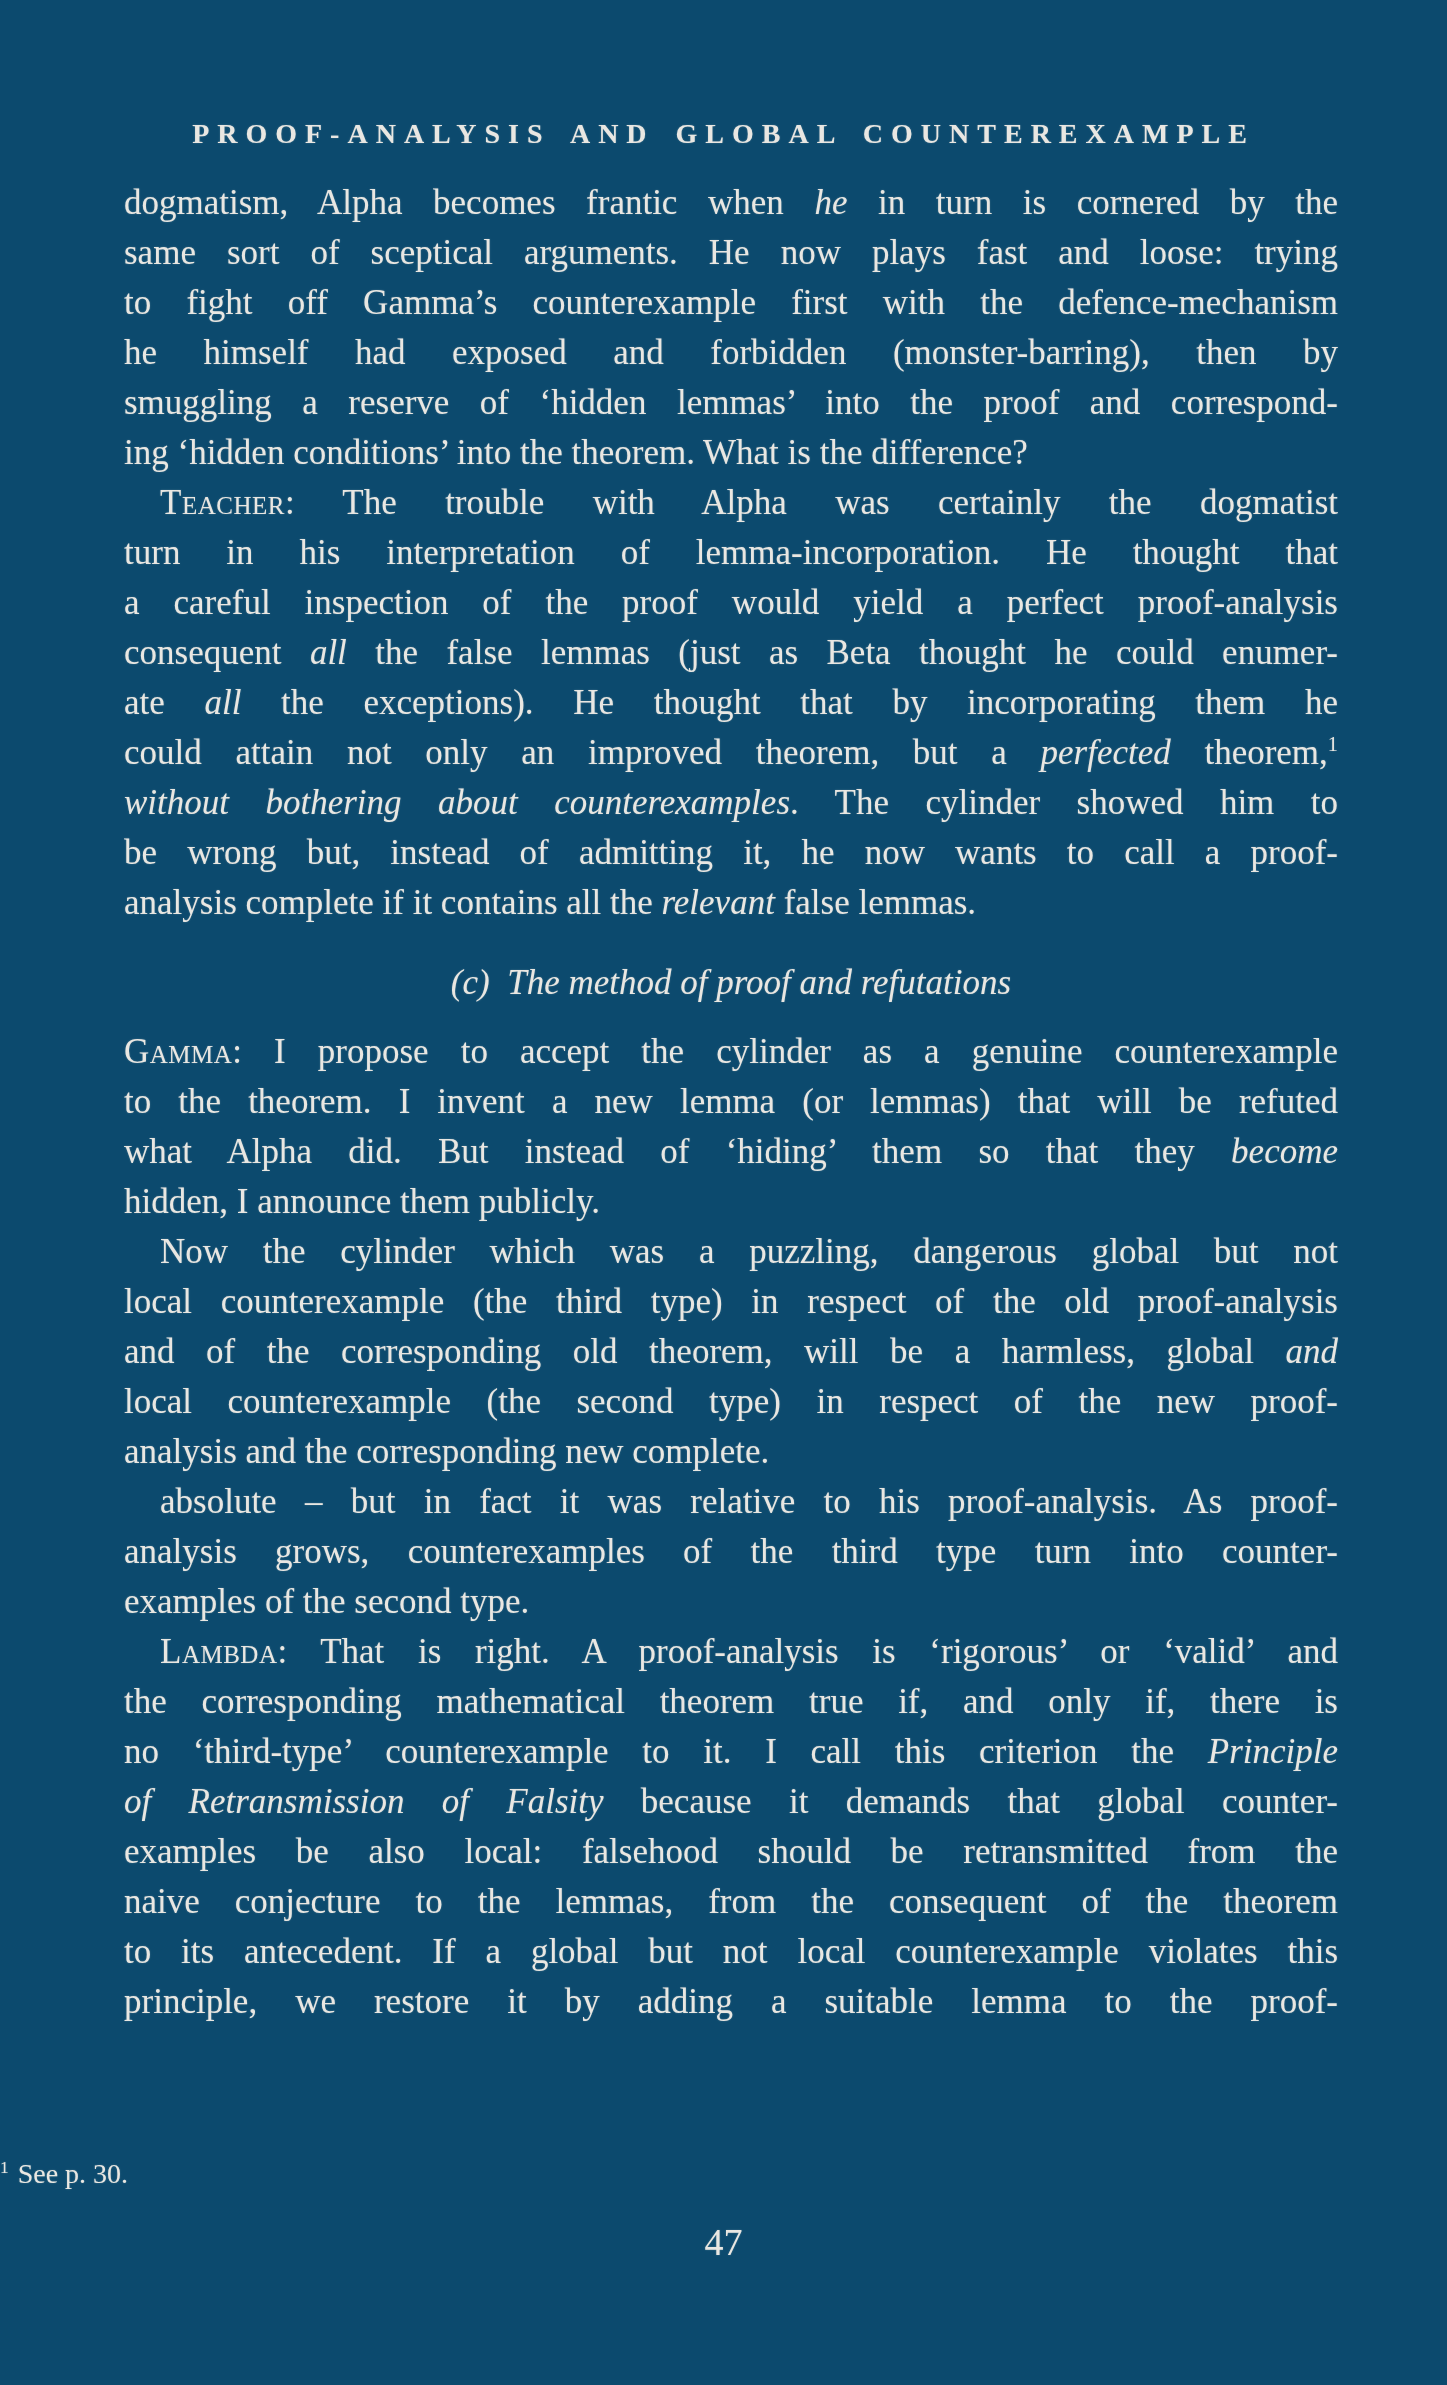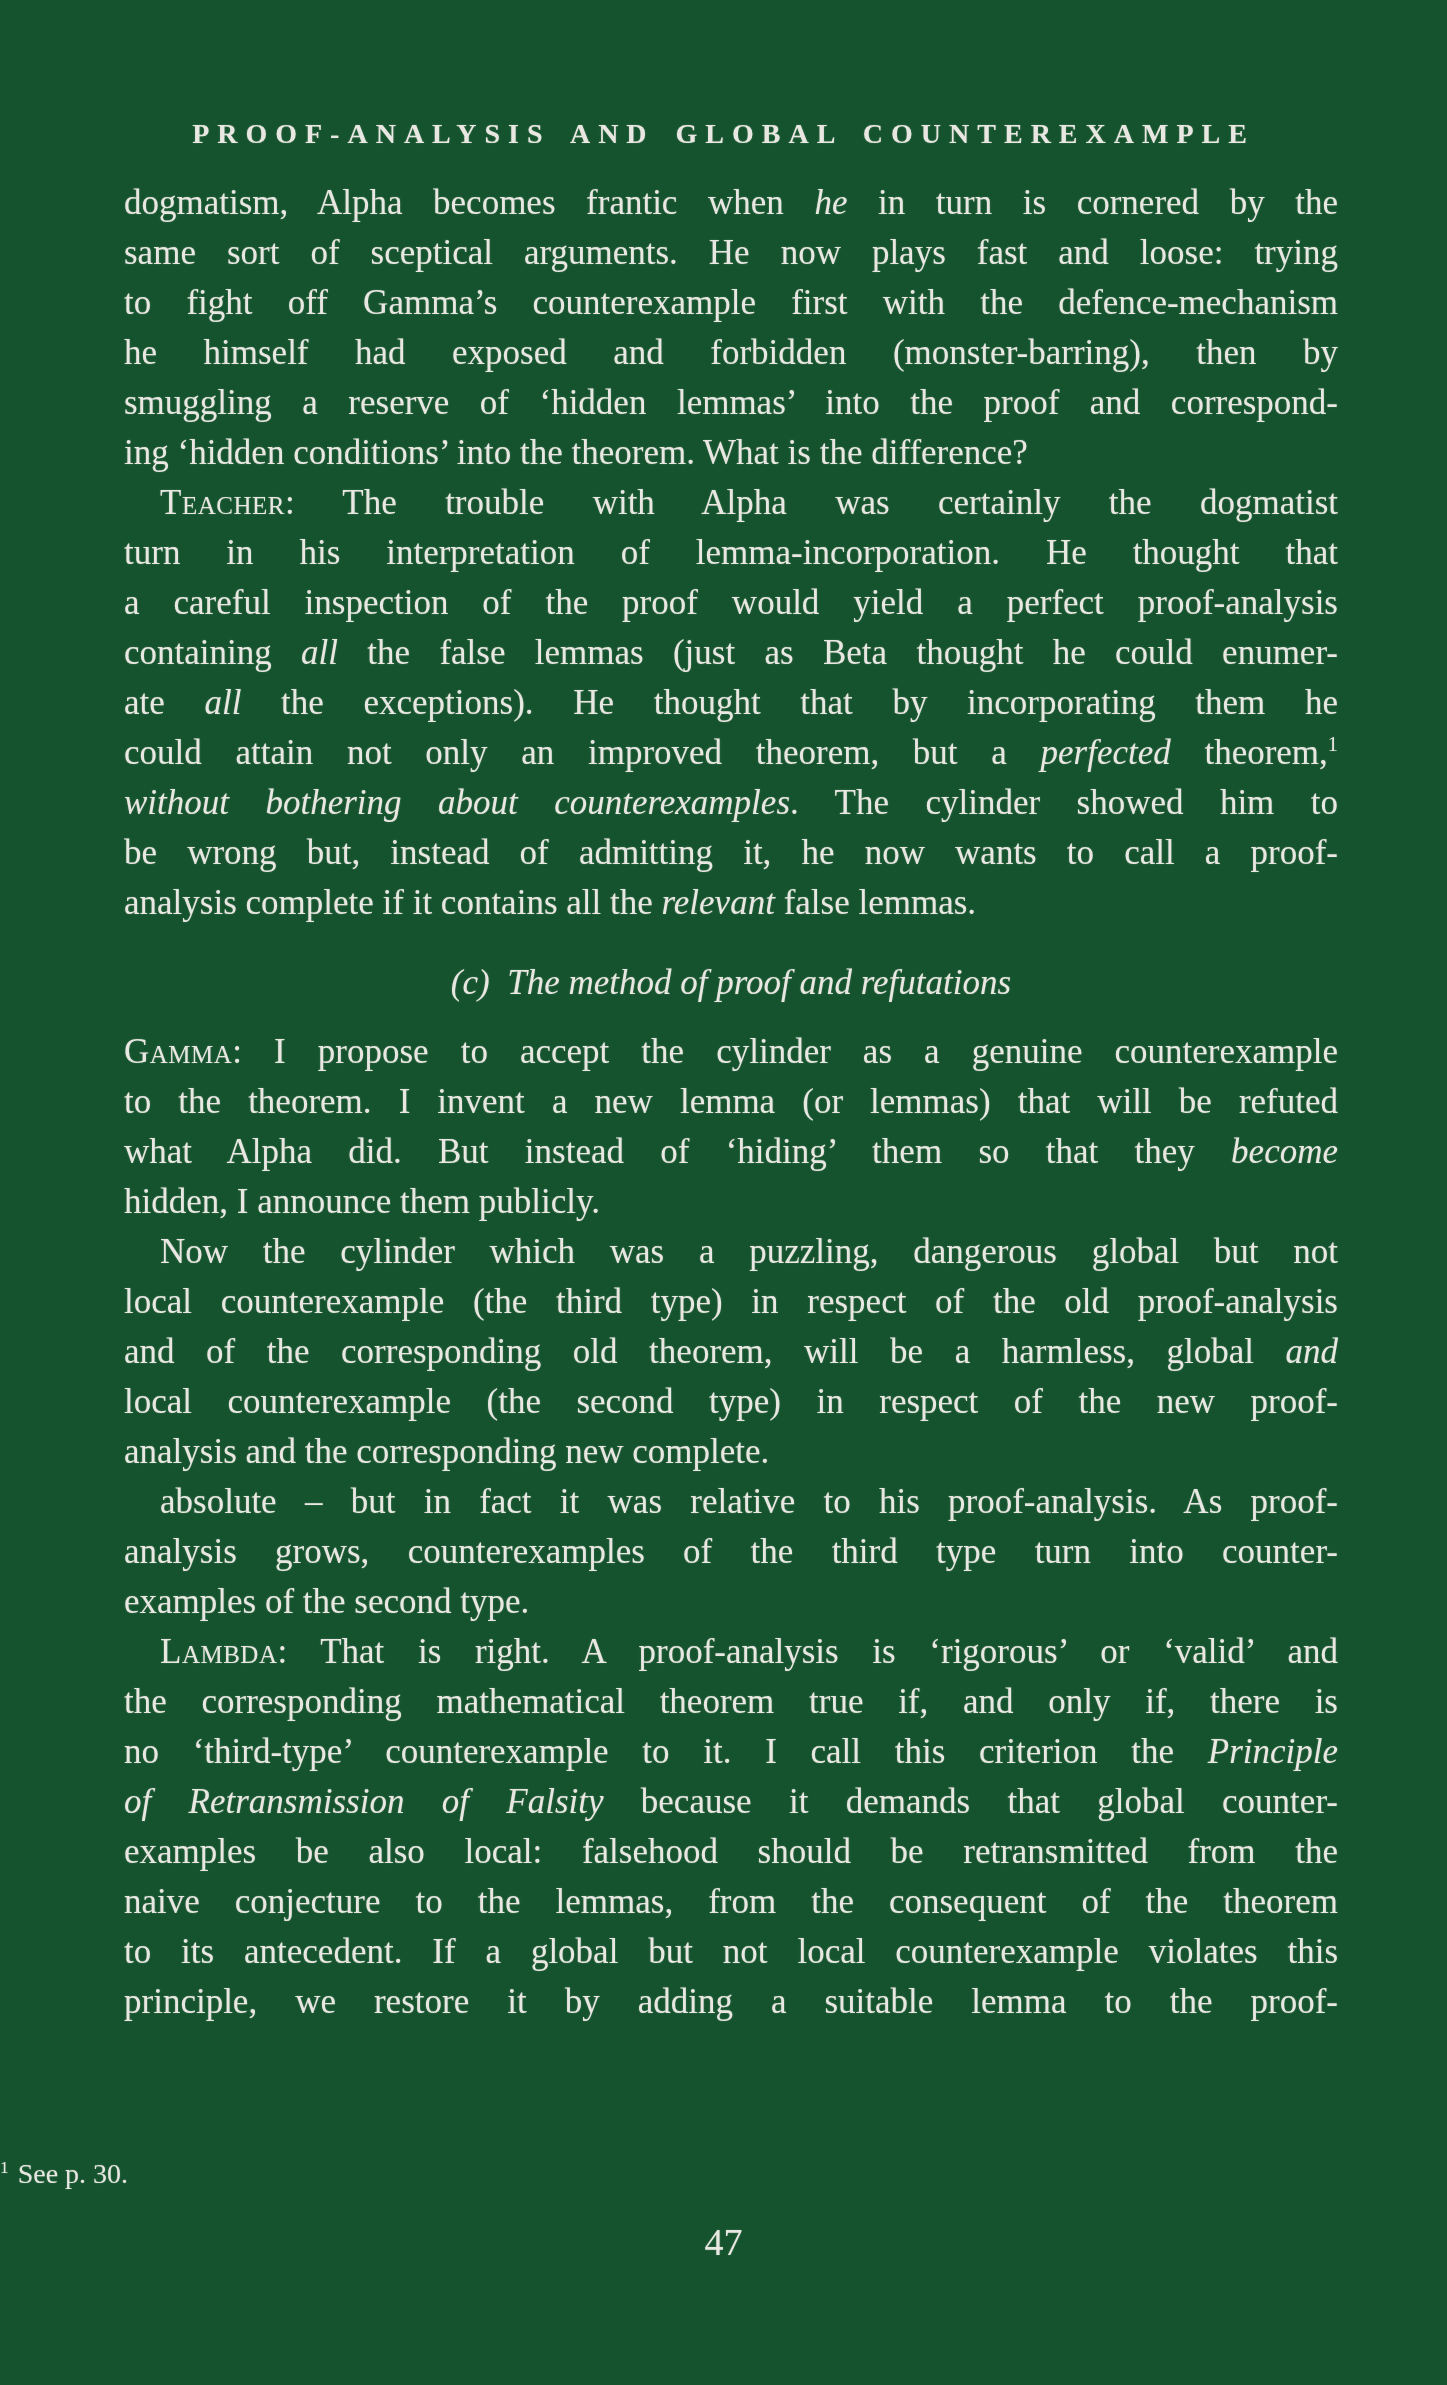--- a/index.html
+++ b/index.html
@@ -1,20 +1,20 @@
 <!DOCTYPE html>
 <html><head>
 <meta charset="utf-8">
 <style>
   html, body { margin: 0; padding: 0; background: #000; }
   .page {
     position: relative;
     width: 1447px;
     height: 2385px;
-    background: #14532d;
+    background: #0c4a6e;
     color: #e9e7e2;
     font-family: "Liberation Serif", "DejaVu Serif", serif;
     overflow: hidden;
     text-shadow: 0 0 2px rgba(240,240,235,0.28);
   }
   .running-head {
     position: absolute;
     top: 118px;
     left: 0;
     width: 100%;
@@ -76,21 +76,21 @@
         <div class="line j"><span>same sort of sceptical arguments. He now plays fast and loose: trying</span></div>
         <div class="line j"><span>to fight off Gamma’s counterexample first with the defence-mechanism</span></div>
         <div class="line j"><span>he himself had exposed and forbidden (monster-barring), then by</span></div>
         <div class="line j"><span>smuggling a reserve of ‘hidden lemmas’ into the proof and correspond-</span></div>
         <div class="line"><span>ing ‘hidden conditions’ into the theorem. What is the difference?</span></div>
       </div>
       <div class="para indent">
         <div class="line j"><span class="sc">Teacher</span><span>: The trouble with Alpha was certainly the dogmatist</span></div>
         <div class="line j"><span>turn in his interpretation of lemma-incorporation. He thought that</span></div>
         <div class="line j"><span>a careful inspection of the proof would yield a perfect proof-analysis</span></div>
-        <div class="line j"><span>containing </span><i>all</i><span> the false lemmas (just as Beta thought he could enumer-</span></div>
+        <div class="line j"><span>consequent </span><i>all</i><span> the false lemmas (just as Beta thought he could enumer-</span></div>
         <div class="line j"><span>ate </span><i>all</i><span> the exceptions). He thought that by incorporating them he</span></div>
         <div class="line j"><span>could attain not only an improved theorem, but a </span><i>perfected</i><span> theorem,</span><sup class="fnref">1</sup></div>
         <div class="line j"><i>without bothering about counterexamples</i><span>. The cylinder showed him to</span></div>
         <div class="line j"><span>be wrong but, instead of admitting it, he now wants to call a proof-</span></div>
         <div class="line"><span>analysis complete if it contains all the </span><i>relevant</i><span> false lemmas.</span></div>
       </div>
       <div class="section-heading"><i>(c) The method of proof and refutations</i></div>
       <div class="para">
         <div class="line j"><span class="sc">Gamma</span><span>: I propose to accept the cylinder as a genuine counterexample</span></div>
         <div class="line j"><span>to the theorem. I invent a new lemma (or lemmas) that will be refuted</span></div>

